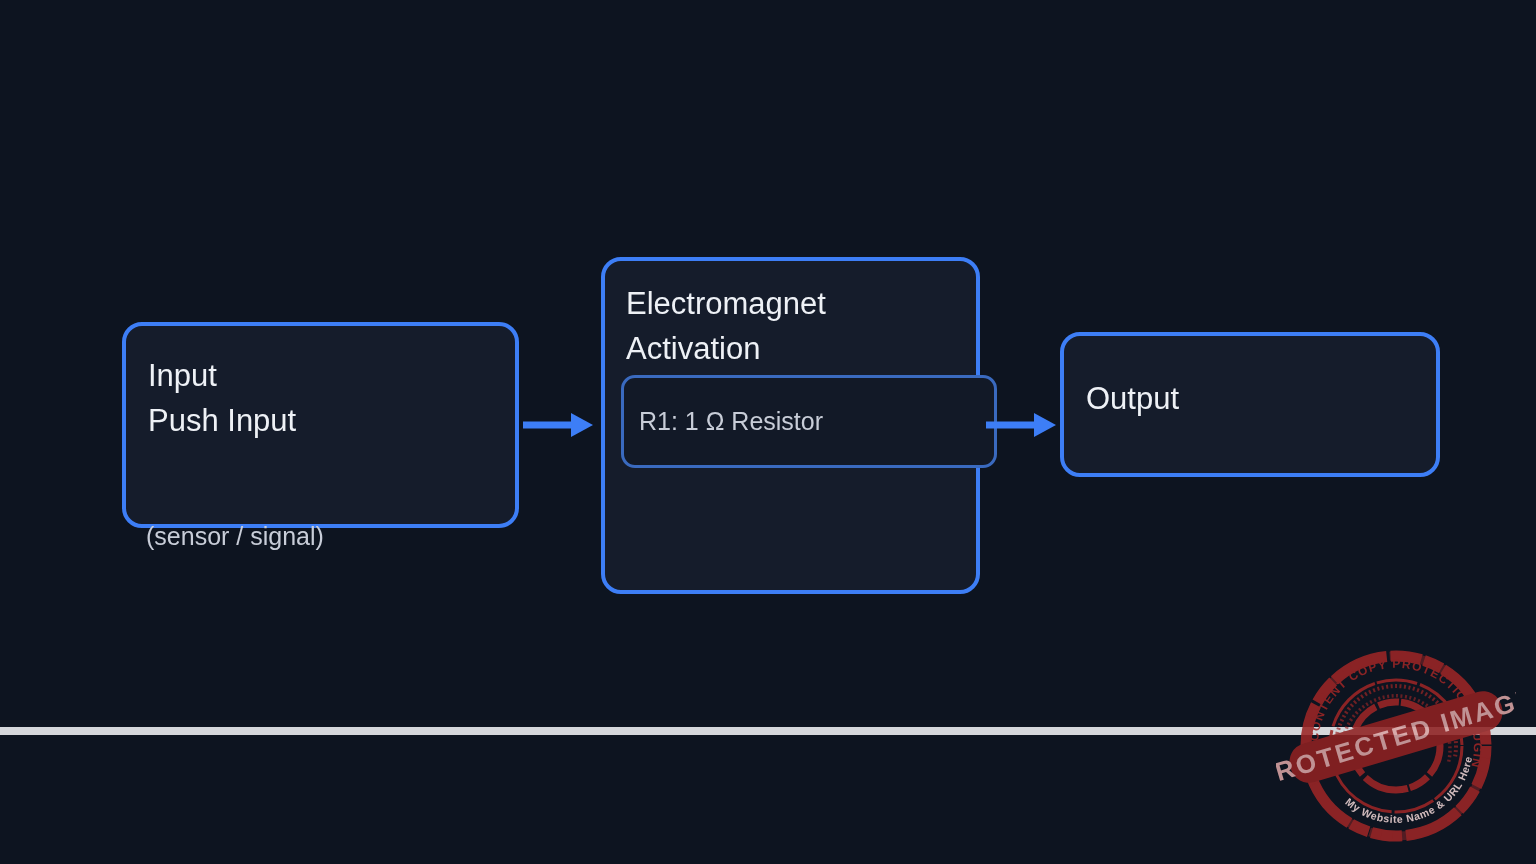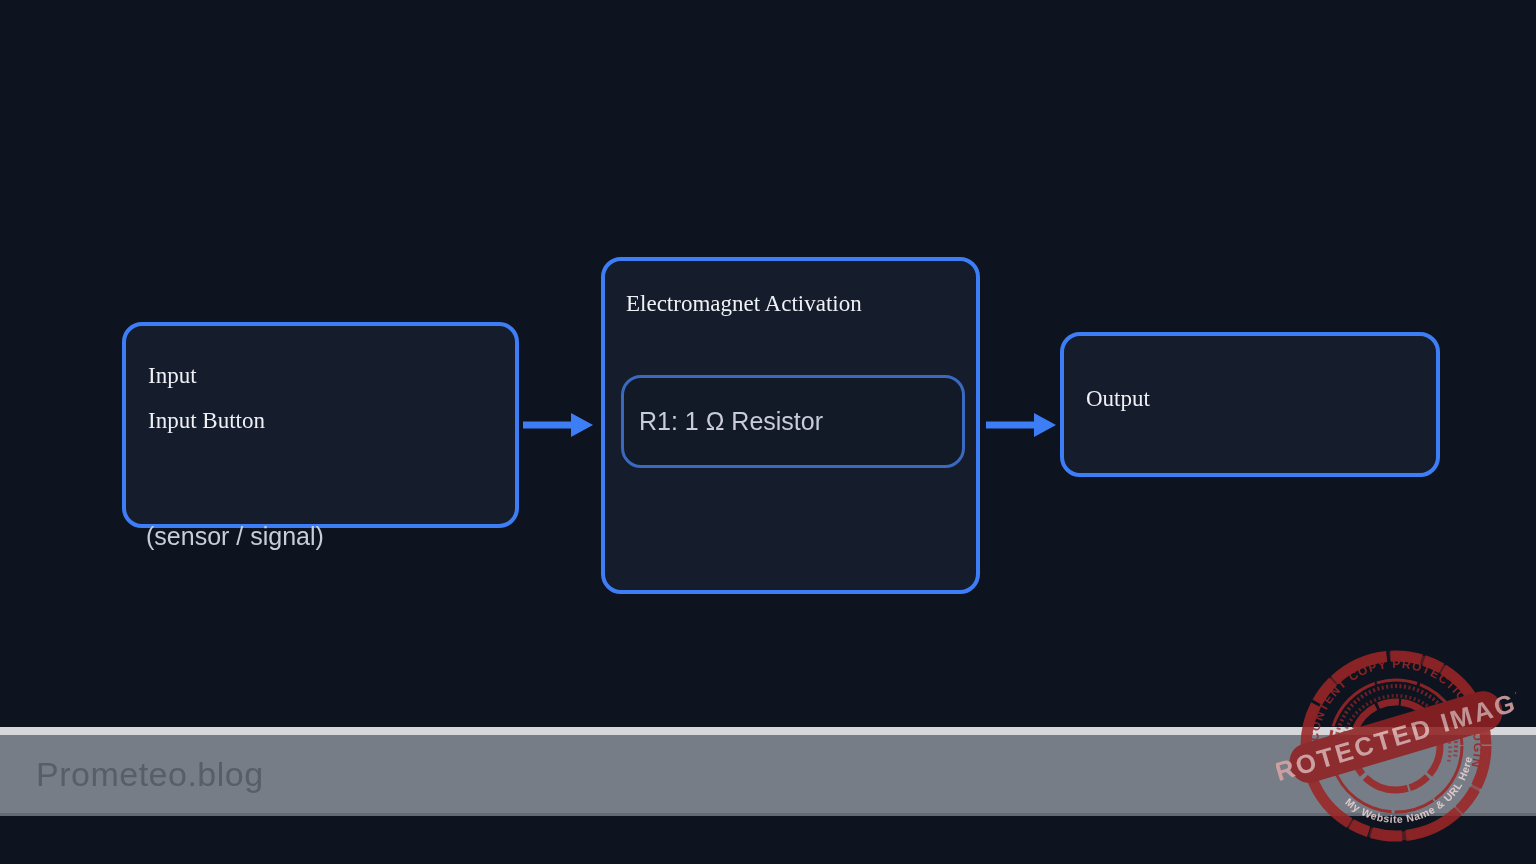--- a/index.html
+++ b/index.html
@@ -16,40 +16,39 @@
   .node {
     position: absolute;
     background: #151c2b;
     border: 4px solid #3d7ef6;
     border-radius: 20px;
     box-sizing: border-box;
     color: #eef1f6;
   }
   .node-title {
     position: absolute;
-    font-size: 23px;
+    font-size: 31px;
     line-height: 45px;
     color: #eef1f6;
     white-space: pre-line;
-    font-family: Liberation Serif, serif;
   }
   .node-subtitle {
     position: absolute;
     font-size: 25px;
     color: #c8cdd8;
     white-space: nowrap;
   }
   .inner-node {
     position: absolute;
     left: 16px;
-    width: 344px;
+    width: 376px;
     height: 93px;
     background: #121927;
     border: 3px solid #3a6abf;
-    border-radius: 20px;
+    border-radius: 14px;
     box-sizing: border-box;
     display: flex;
     align-items: center;
     padding-left: 15px;
     text-align: center;
   }
   .inner-node .inner-label {
     font-size: 25px;
     color: #c8cdd8;
     white-space: nowrap;
@@ -104,21 +103,21 @@
   }
   .stamp text { font-family: "Liberation Sans", sans-serif; }
 </style>
 </head>
 <body>
 
 <div class="screen">
 
   <div class="node" id="node-input">
     <div class="node-title" id="input-title">Input
-Input Button</div>
+Push Input</div>
     <div class="node-subtitle" id="input-subtitle">(sensor / signal)</div>
   </div>
 
   <svg class="arrow" id="arrow-1" viewBox="0 0 74 28">
     <line x1="2" y1="14" x2="52" y2="14" stroke="#3d7ef6" stroke-width="7"></line>
     <polygon points="50,2 72,14 50,26" fill="#3d7ef6"></polygon>
   </svg>
 
   <div class="node" id="node-electro">
     <div class="node-title" id="electro-title">Electromagnet Activation</div>
@@ -130,23 +129,20 @@
   <svg class="arrow" id="arrow-2" viewBox="0 0 74 28">
     <line x1="2" y1="14" x2="52" y2="14" stroke="#3d7ef6" stroke-width="7"></line>
     <polygon points="50,2 72,14 50,26" fill="#3d7ef6"></polygon>
   </svg>
 
   <div class="node" id="node-output">
     <div class="node-title" id="output-title">Output</div>
   </div>
 
   <div class="footer-strip"></div>
-  <div class="footer-bar">
-    <span class="footer-label">Prometeo.blog</span>
-  </div>
 
   <svg class="stamp" viewBox="0 0 240 240">
 
     <circle cx="120" cy="119" r="90" fill="none" stroke="#9c2626" stroke-width="11" stroke-dasharray="42 3 26 2 58 4 31 3 19 2 61 5 24 3"></circle>
     <circle cx="120" cy="119" r="90" fill="none" stroke="#9c2626" stroke-width="9" opacity="0.55" stroke-dasharray="12 14 30 9 22 18 40 11"></circle>
 
     <circle cx="120" cy="119" r="66" fill="none" stroke="#9c2626" stroke-width="3" stroke-dasharray="62 2 41 3 78 2 35 4"></circle>
 
     <circle cx="120" cy="119" r="44" fill="none" stroke="#9c2626" stroke-width="7" stroke-dasharray="31 3 21 2 46 4 16 3 27 2"></circle>
 

